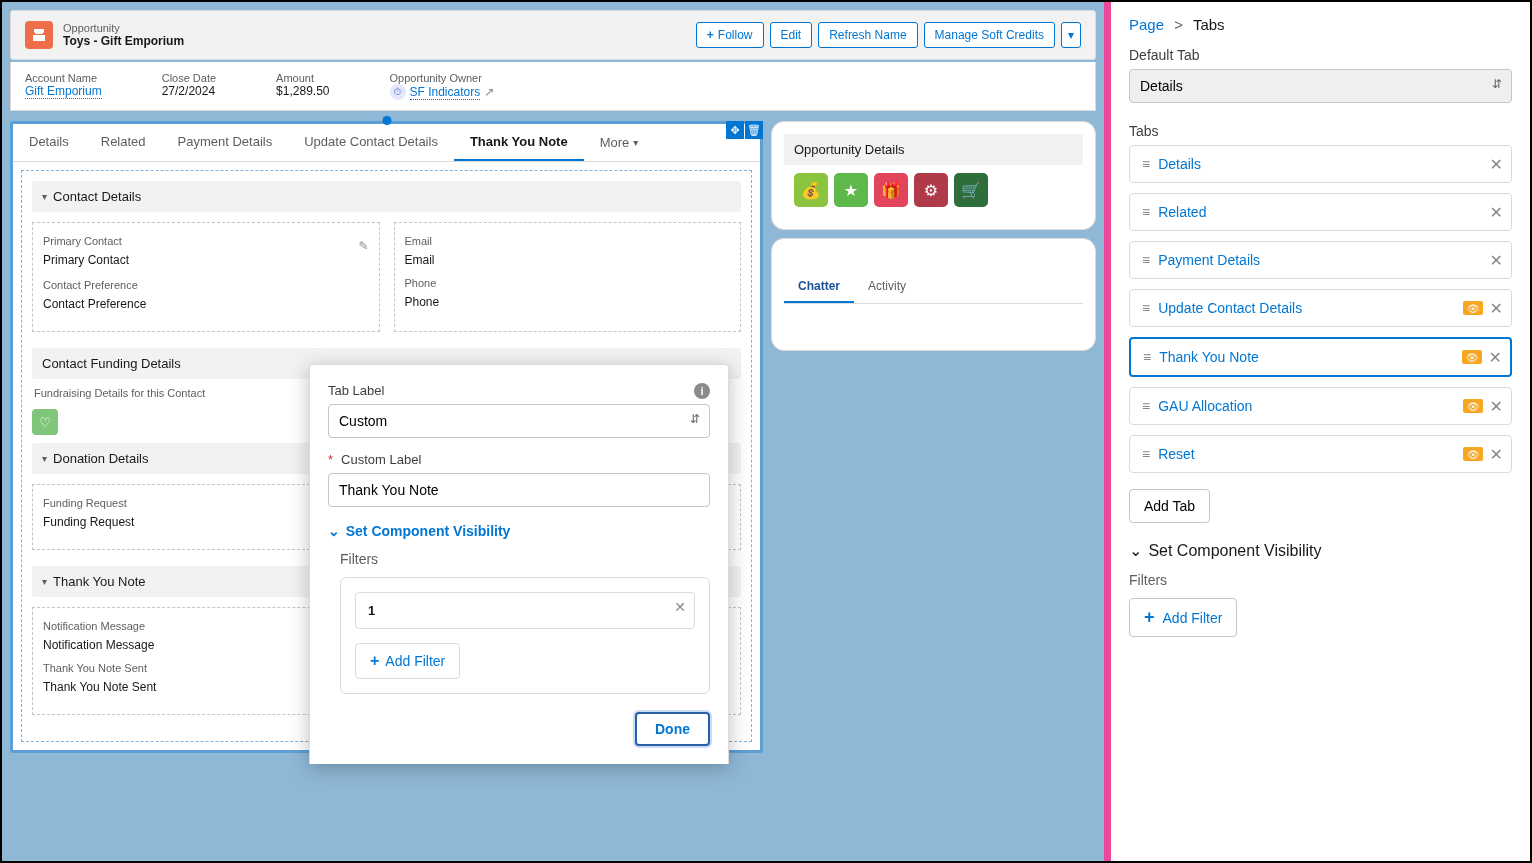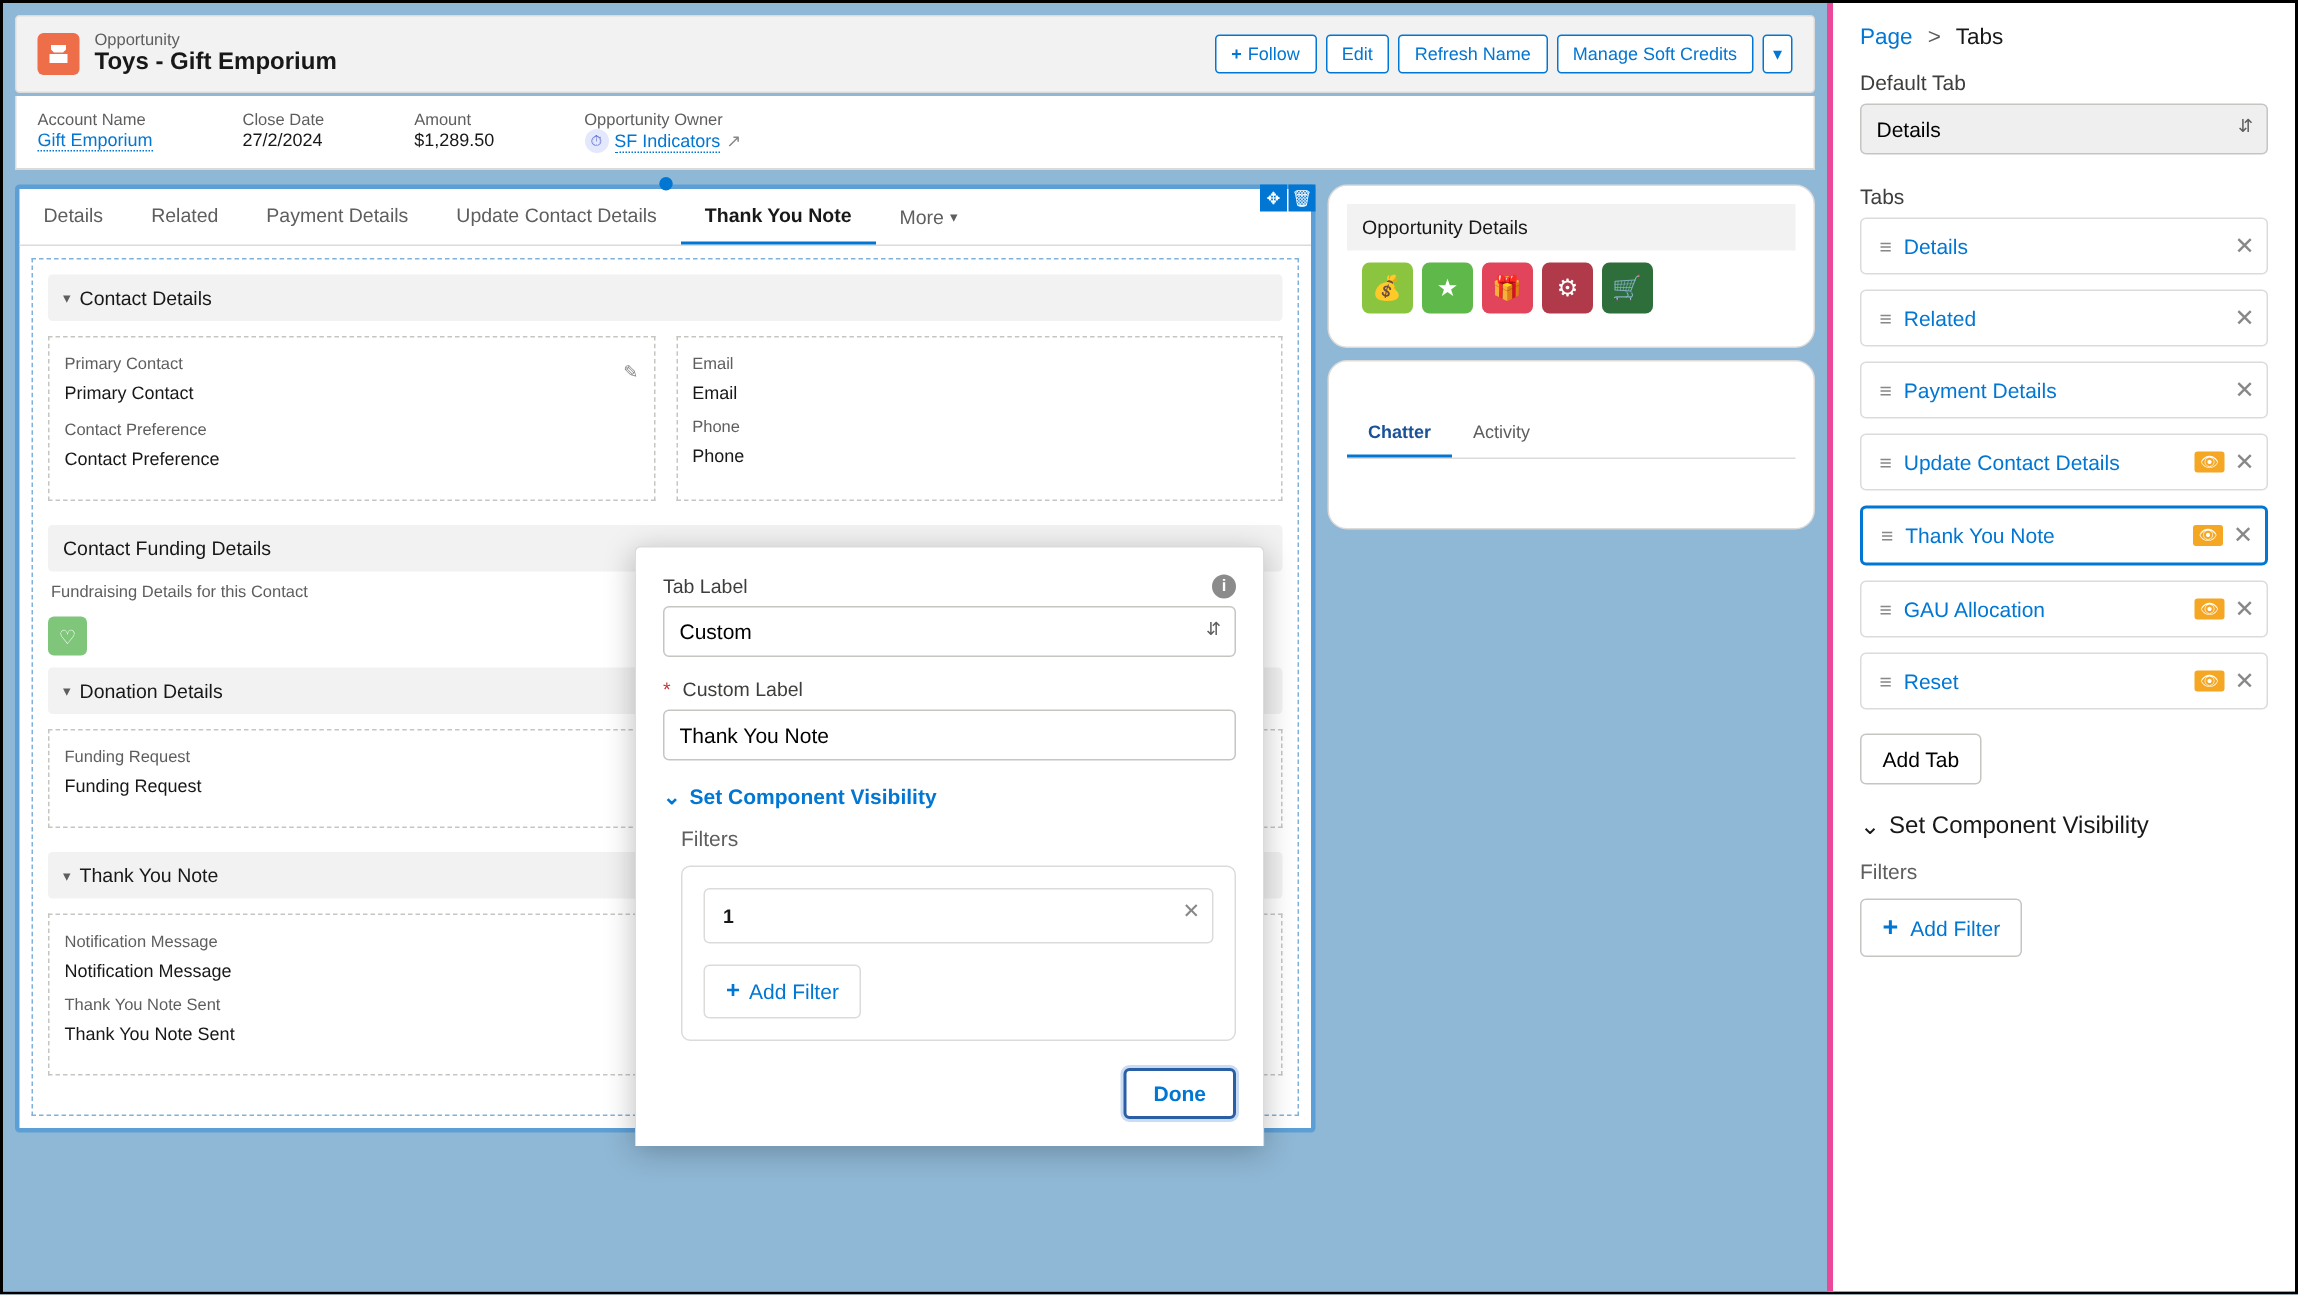--- a/index.html
+++ b/index.html
@@ -1,27 +1,27 @@
 <!DOCTYPE html>
 <html><head>
 <meta charset="utf-8">
 <style>
 * { box-sizing: border-box; margin: 0; padding: 0; font-family: -apple-system, BlinkMacSystemFont, "Segoe UI", Arial, sans-serif; }
 body { background: #fff; font-size: 13px; color: #181818; }
 
 .app { display: flex; width: 1532px; height: 863px; border: 2px solid #000; overflow: hidden; }
 .canvas { flex: 1; background: #8fb8d6; padding: 6px; overflow: hidden; position: relative; }
-.sidebar { width: 312px; background: #fff; border-left: 4px solid #ec4899; padding: 14px 18px; overflow-y: auto; }
+.sidebar { width: 426px; background: #fff; border-left: 7px solid #ec4899; padding: 14px 18px; overflow-y: auto; }
 
 
 .record-header { background: #f3f2f2; border-radius: 3px; padding: 10px 14px; display: flex; align-items: center; gap: 10px; border: 1px solid #dddbda; margin: 2px; }
 .record-icon { width: 28px; height: 28px; background: #ef6e4a; border-radius: 4px; display: flex; align-items: center; justify-content: center; color: #fff; }
 .record-title-block { flex: 1; }
 .record-obj { font-size: 11px; color: #5e5e5e; }
-.record-name { font-size: 16px; font-weight: 700; color: #181818; }
+.record-name { font-size: 12px; font-weight: 700; color: #181818; }
 .header-actions { display: flex; gap: 6px; align-items: center; }
 .hbtn { background: #fff; border: 1px solid #0176d3; color: #0176d3; font-size: 12px; padding: 5px 10px; border-radius: 3px; cursor: pointer; }
 .hbtn.dd { padding: 5px 6px; }
 .plus-sm { font-weight: 700; margin-right: 4px; }
 
 
 .fields-bar { background: #fff; padding: 10px 14px; display: flex; gap: 60px; border: 1px solid #dddbda; border-top: 0; margin: 0 2px; }
 .fb { font-size: 12px; }
 .fb-label { color: #5e5e5e; font-size: 11px; }
 .fb-val.link { color: #0176d3; border-bottom: 1px dotted #0176d3; }

